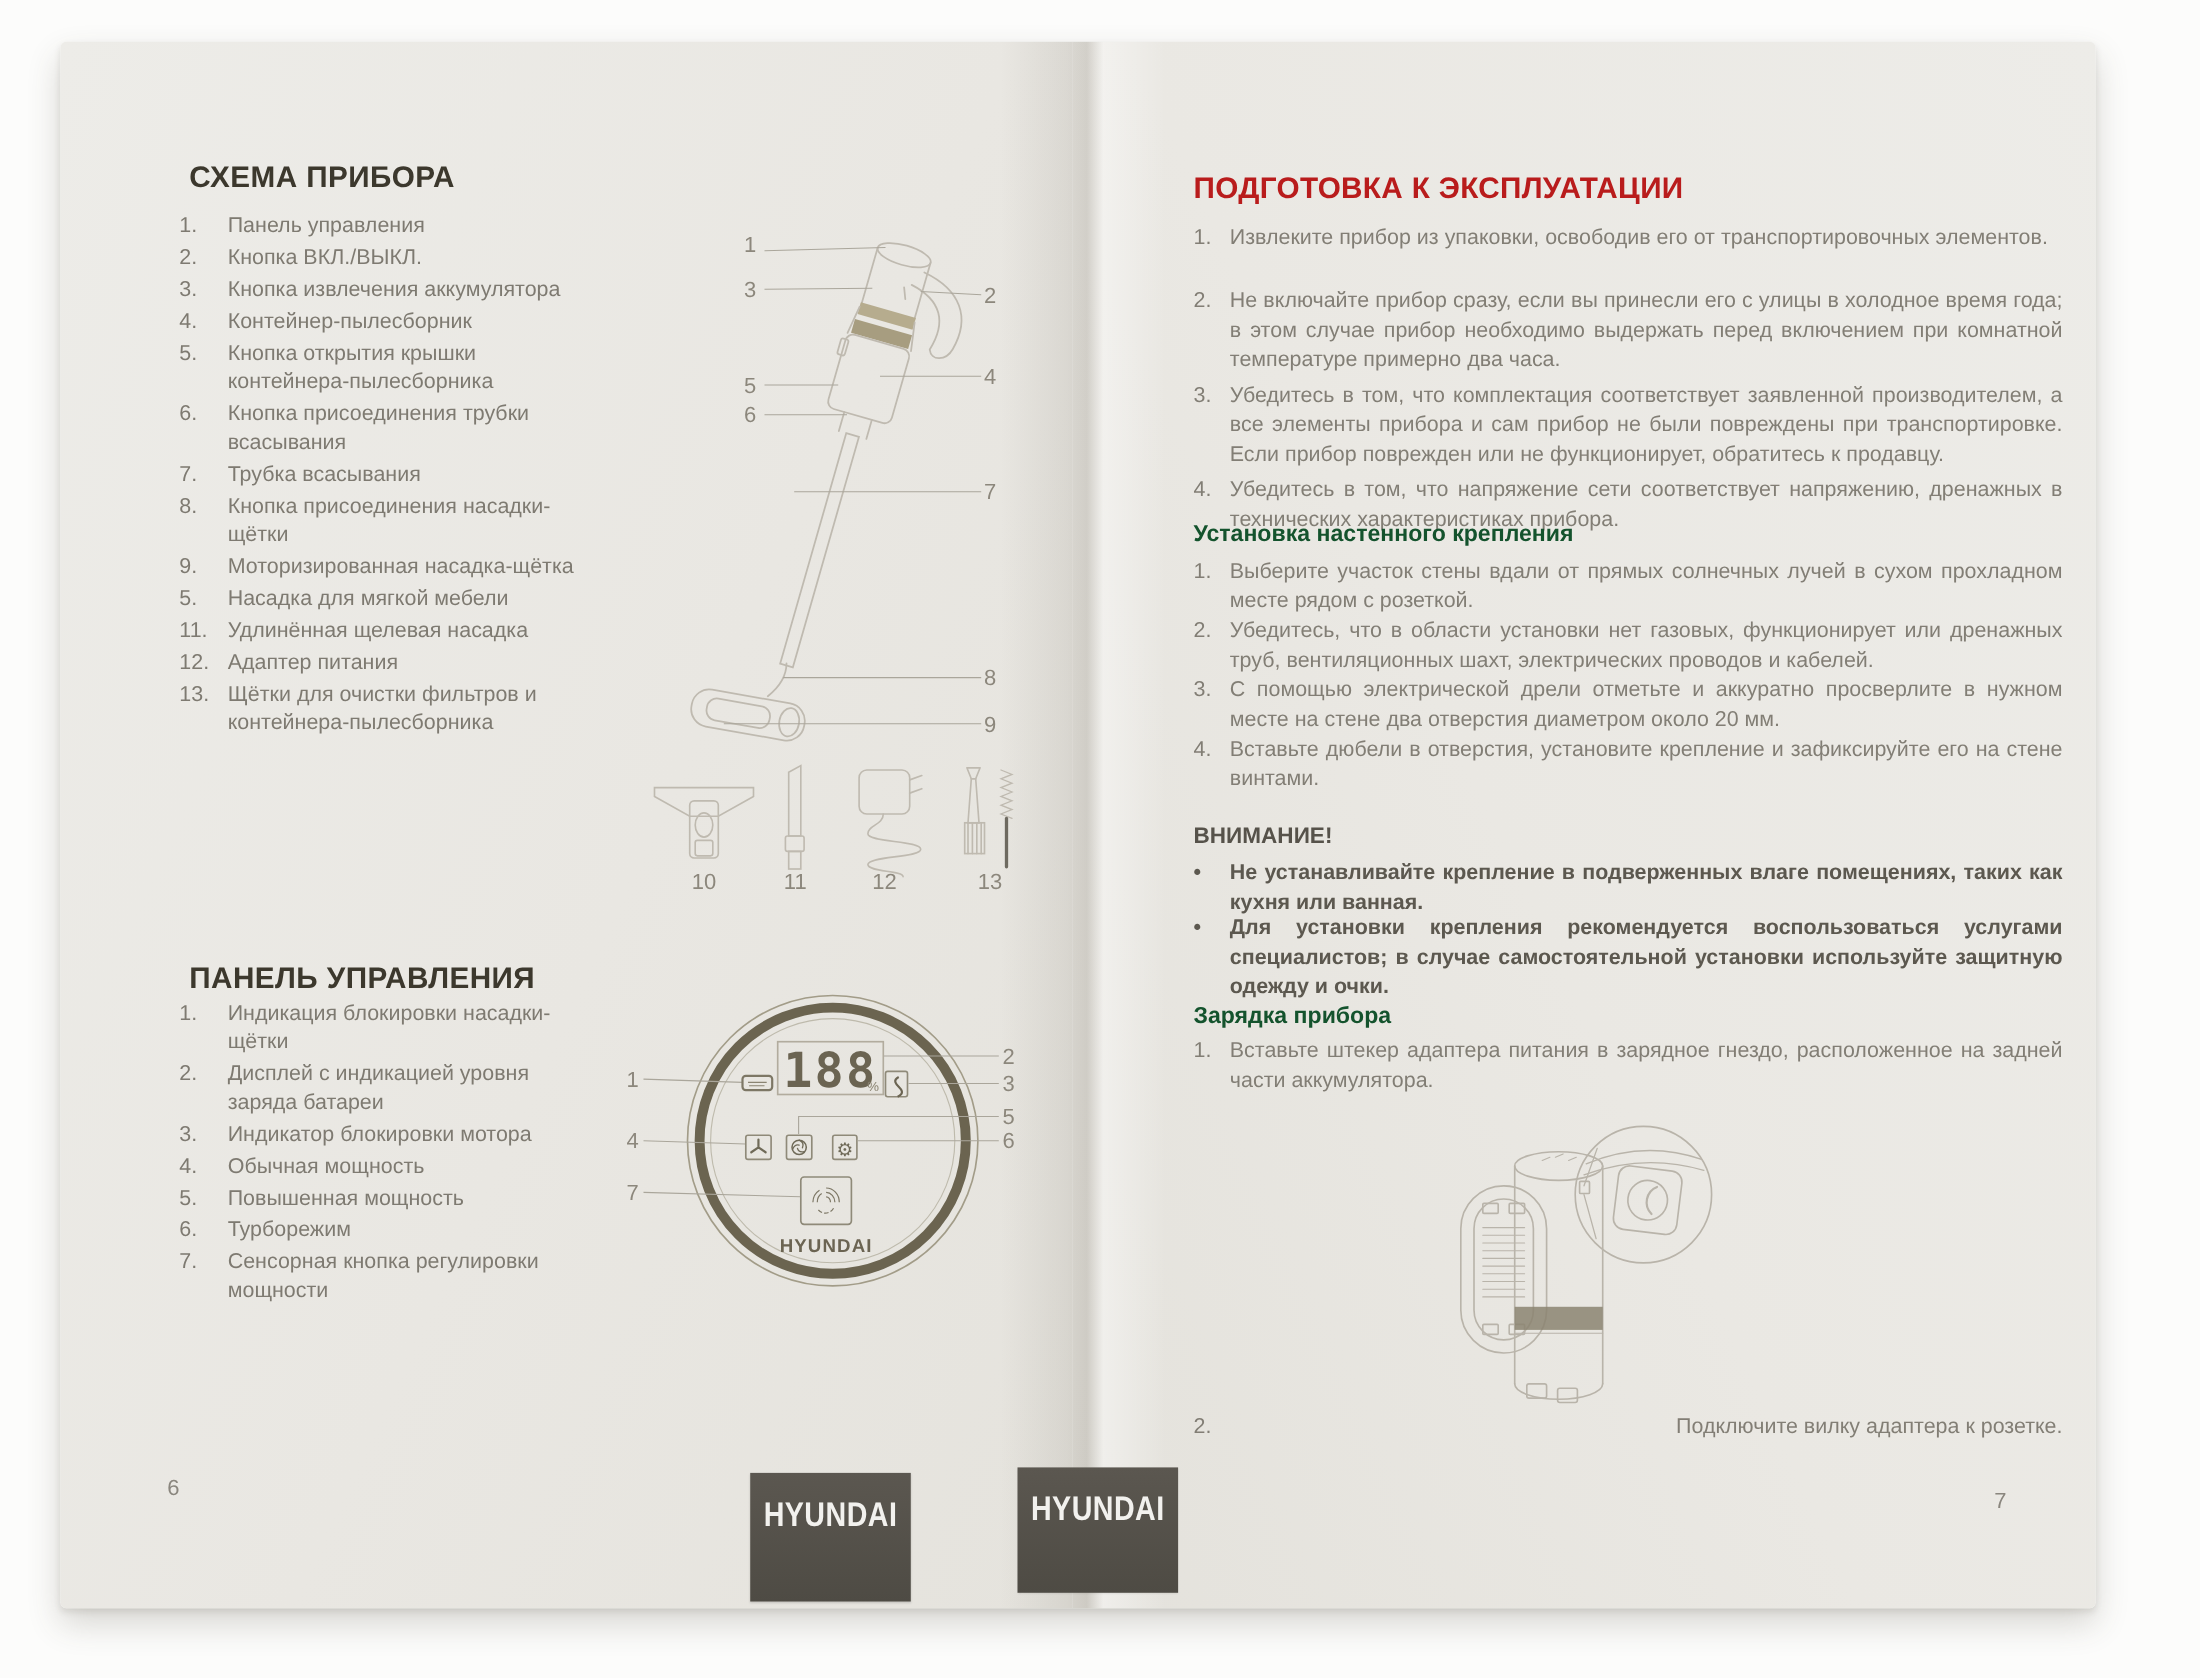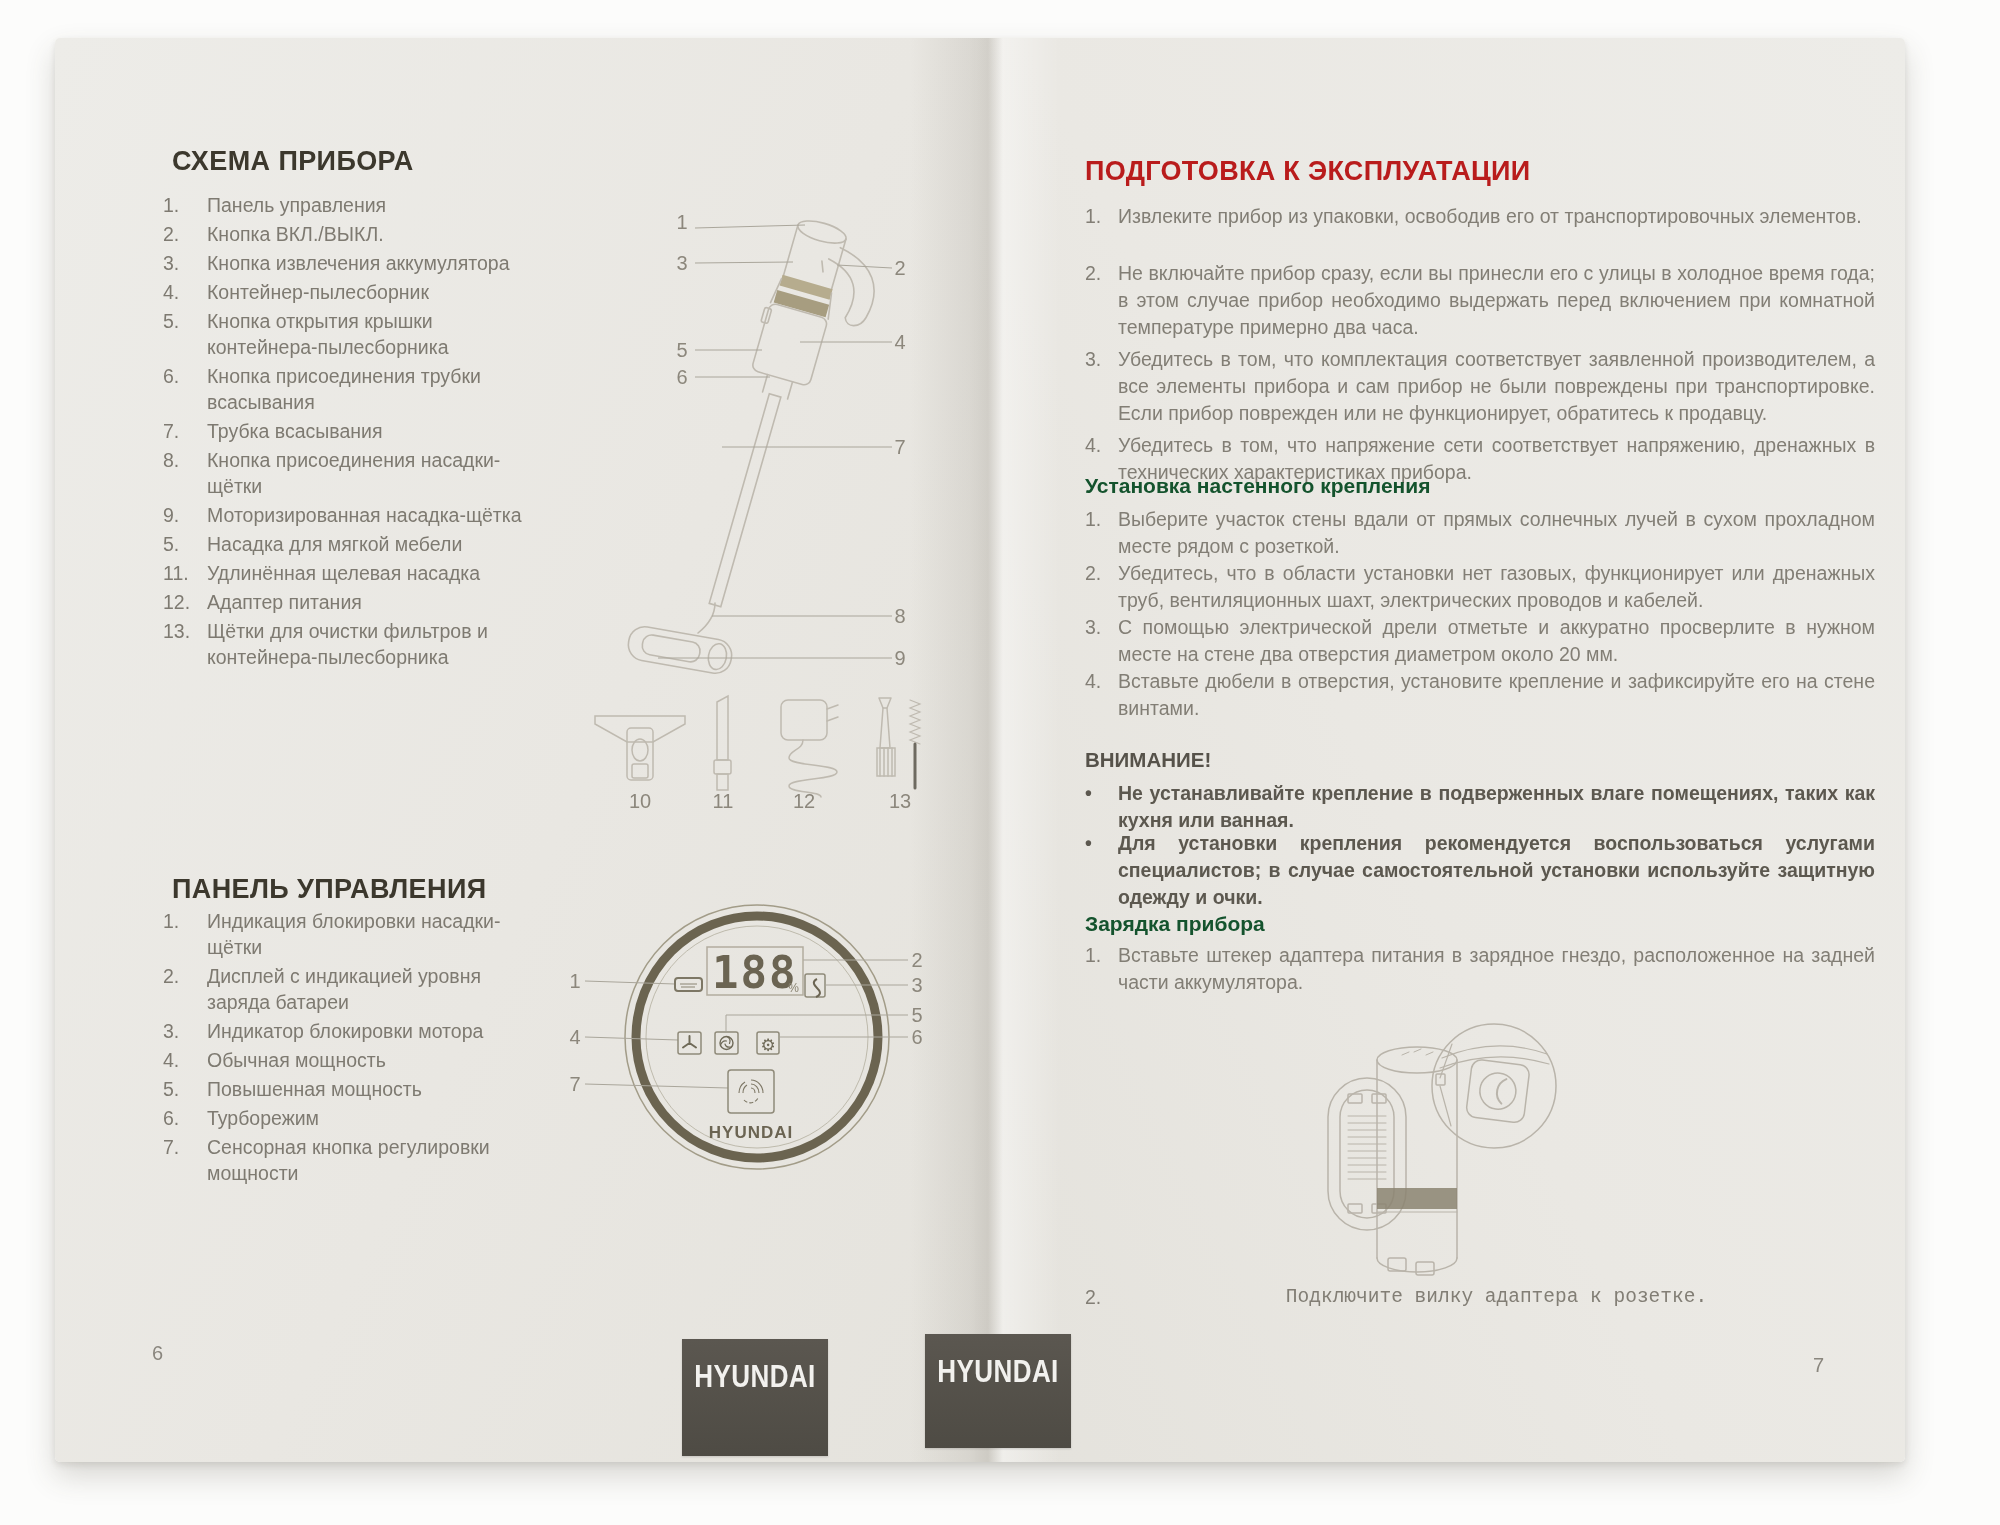--- a/index.html
+++ b/index.html
@@ -361,20 +361,20 @@
           <rect x="179" y="54" width="58" height="58" rx="10"></rect>
           <circle cx="208" cy="83" r="18"></circle>
           <path d="M215,70 a15,15 0 0,0 -2,25" stroke-width="2"></path>
         </g>
       </g>
     </g>
   </svg>
 
   <div class="abs rtext rrow" style="left:1085px;top:1284px;width:790px;">
     <span class="n">2.</span>
-    <span class="t" style="text-align:center;font-family:Liberation Mono, monospace;">Подключите вилку адаптера к розетке.</span>
+    <span class="t" style="text-align:right;">Подключите вилку адаптера к розетке.</span>
   </div>
 
   <div class="abs logo" style="left:925px;top:1334px;width:146px;height:114px;">
     <span>HYUNDAI</span>
   </div>
   <div class="abs pagenum" style="left:1813px;top:1354px;">7</div>
 </div>
 
 </body></html>

